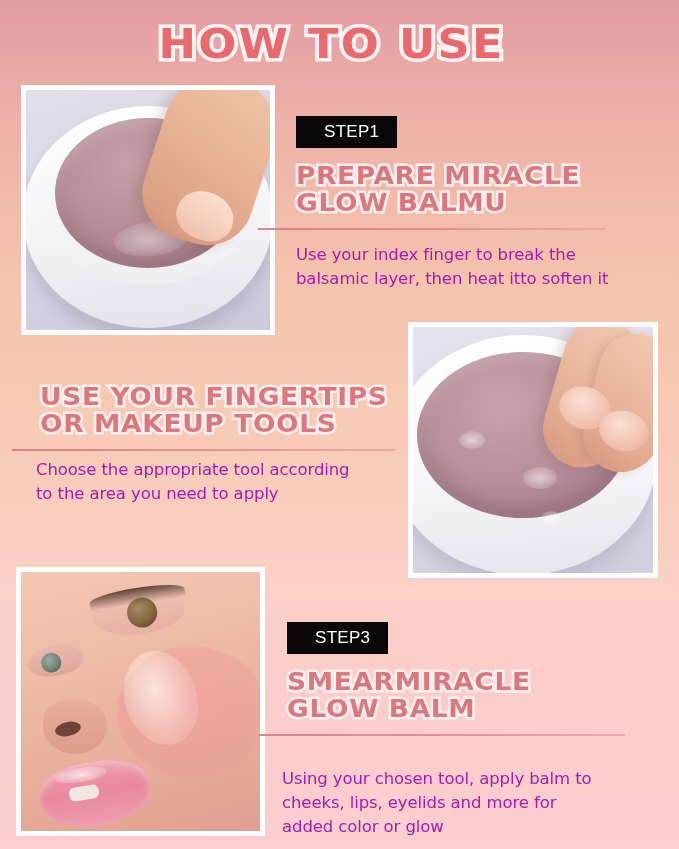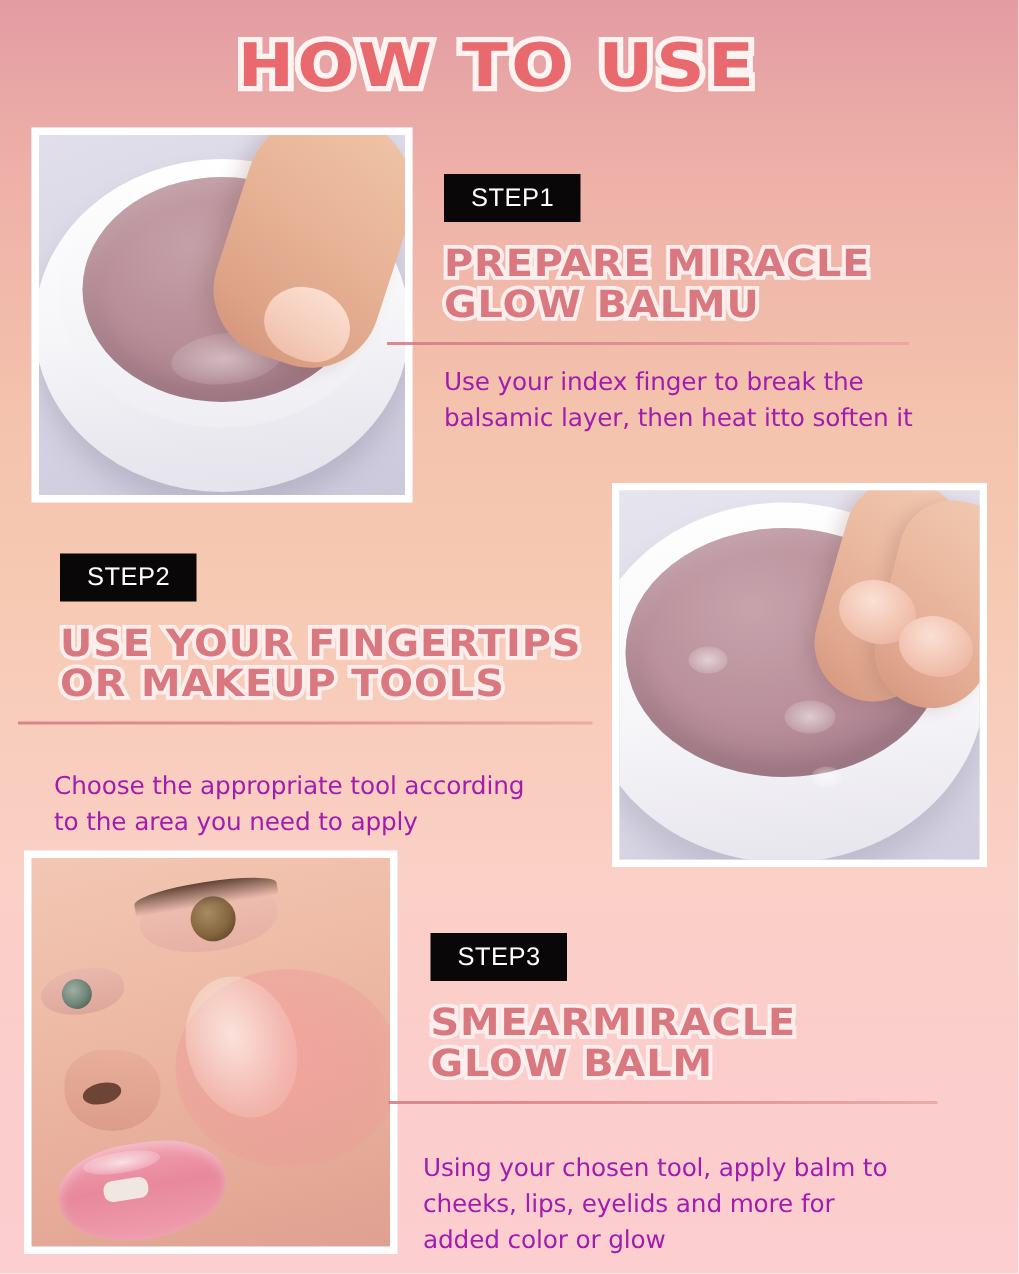--- a/index.html
+++ b/index.html
@@ -249,21 +249,21 @@
   .step { position: absolute; }
   .badge {
     display: inline-block;
     background: #0a0708;
     color: #ffffff;
     font-family: "Liberation Sans", sans-serif;
     font-weight: 400;
     font-size: 17px;
     line-height: 17px;
     letter-spacing: 0.3px;
-    padding: 7px 18px 8px 18px;
+    padding: 7px 18px 8px 28px;
   }
   .heading {
     font-family: "DejaVu Sans", sans-serif;
     font-weight: 700;
     font-size: 25px;
     line-height: 27px;
     letter-spacing: 0.6px;
     color: #d9787f;
     -webkit-text-stroke: 5px #fbeeec;
     paint-order: stroke fill;
@@ -289,21 +289,21 @@
   
   #step-1 { left: 296px; top: 116px; width: 370px; }
   #step-1 .heading { margin-top: 14px; }
   #step-1 .rule { margin-top: 12px; width: 348px; margin-left: -38px; }
   #step-1 .body-text { margin-top: 13px; }
 
   
   #step-2 { left: 40px; top: 369px; width: 380px; }
   #step-2 .heading { margin-top: 14px; }
   #step-2 .rule { margin-top: 12px; width: 383px; margin-left: -28px; }
-  #step-2 .body-text { margin-top: 29px; margin-left: -4px; }
+  #step-2 .body-text { margin-top: 7px; margin-left: -4px; }
 
   
   #step-3 { left: 287px; top: 622px; width: 380px; }
   #step-3 .heading { margin-top: 14px; }
   #step-3 .rule { margin-top: 12px; width: 366px; margin-left: -28px; }
   #step-3 .body-text { margin-top: 31px; margin-left: -5px; }
 </style>
 </head>
 <body>
 
@@ -363,21 +363,20 @@
   <div class="step" id="step-1">
     <div class="badge">STEP1</div>
     <div class="heading">PREPARE MIRACLE
 GLOW BALMU</div>
     <div class="rule"></div>
     <div class="body-text">Use your index finger to break the
 balsamic layer, then heat itto soften it</div>
   </div>
 
   <div class="step" id="step-2">
-    <div class="badge">STEP2</div>
     <div class="heading">USE YOUR FINGERTIPS
 OR MAKEUP TOOLS</div>
     <div class="rule"></div>
     <div class="body-text">Choose the appropriate tool according
 to the area you need to apply</div>
   </div>
 
   <div class="step" id="step-3">
     <div class="badge">STEP3</div>
     <div class="heading">SMEARMIRACLE

